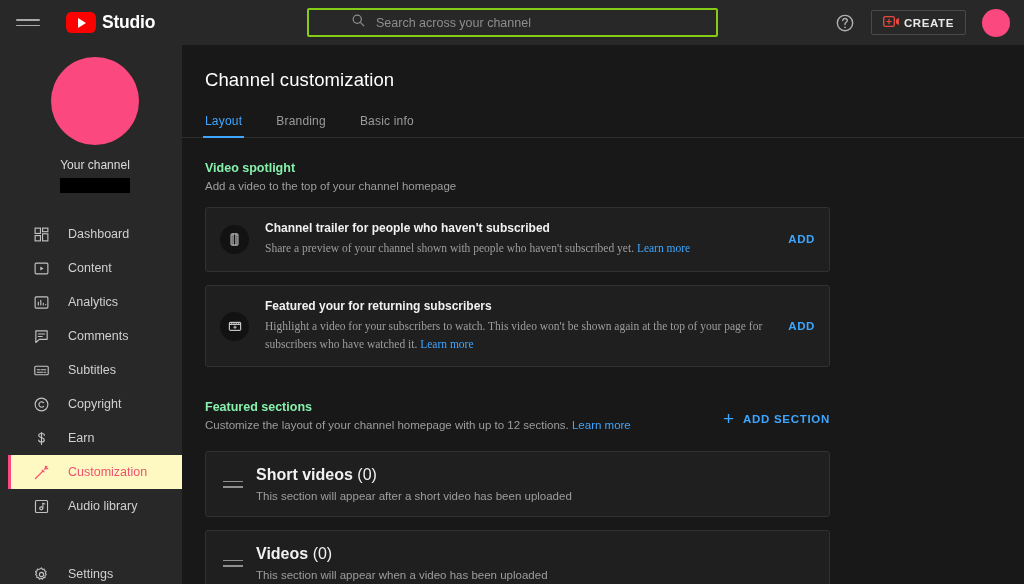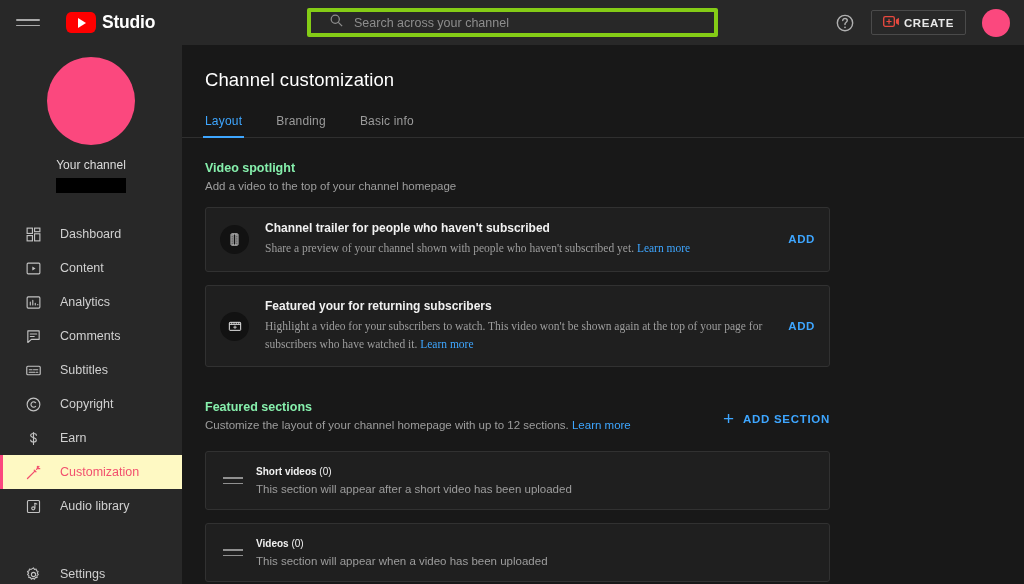--- a/index.html
+++ b/index.html
@@ -36,24 +36,25 @@
     border-left: 8px solid #fff;
     border-top: 5px solid transparent;
     border-bottom: 5px solid transparent;
     margin-left: 2px;
   }
   .brand-text { font-size: 17.5px; font-weight: bold; letter-spacing: -0.2px; color: #fff; }
 
   .search-wrap { position: absolute; left: 307px; top: 8px; width: 411px; height: 29px; }
   .search-box {
     width: 100%; height: 100%;
-    border: 4px solid #84cc16; border-radius: 2px;
+    border: 2px solid #84cc16; border-radius: 2px;
     background: #282828;
     display: flex; align-items: center; padding-left: 18px; gap: 10px;
     cursor: text;
+    justify-content: flex-end;
   }
   .search-box svg { flex: 0 0 auto; }
   .search-input {
     background: transparent; border: none; outline: none;
     color: #d6d6d6; font-size: 12.5px; font-family: "Liberation Sans", sans-serif;
     width: 340px;
   }
   .search-input::placeholder { color: #8d8d8d; }
 
   .header-right {
@@ -76,20 +77,21 @@
   
   .body { display: flex; flex: 1; min-height: 0; }
 
   
   .sidebar {
     width: 182px; min-width: 182px; height: 539px;
     background: #282828;
     display: flex; flex-direction: column;
     padding-top: 12px;
     position: relative;
+    padding-left: 8px;
   }
   .channel-block { display: flex; flex-direction: column; align-items: center; padding-bottom: 14px; }
   .avatar-lg {
     width: 88px; height: 88px; border-radius: 50%;
     background: #fb487e; cursor: pointer;
   }
   .channel-label { font-size: 12px; color: #dcdcdc; margin-top: 13px; }
   .channel-name-redacted {
     width: 70px; height: 15px; background: #000; margin-top: 6px;
   }
@@ -195,21 +197,21 @@
   .srow {
     background: #1f1f1f; border: 1px solid #313131; border-radius: 3px;
     display: flex; align-items: center;
     padding: 14px 14px 14px 14px; min-height: 53px;
   }
   .drag-handle {
     width: 20px; min-width: 20px; margin-right: 13px; margin-left: 3px;
     display: flex; flex-direction: column; gap: 4px; cursor: grab;
   }
   .drag-handle span { height: 1.5px; background: #909090; display: block; }
-  .srow-title { font-size: 10px; font-weight: bold; color: #f1f1f1; }
+  .srow-title { font-size: 16px; font-weight: bold; color: #f1f1f1; }
   .srow-title .cnt { font-weight: normal; }
   .srow-sub { font-size: 11.5px; color: #9d9d9d; margin-top: 6px; }
 </style>
 </head>
 <body>
 
 <div class="app">
 
   <div class="header">
     <div class="hamburger">

